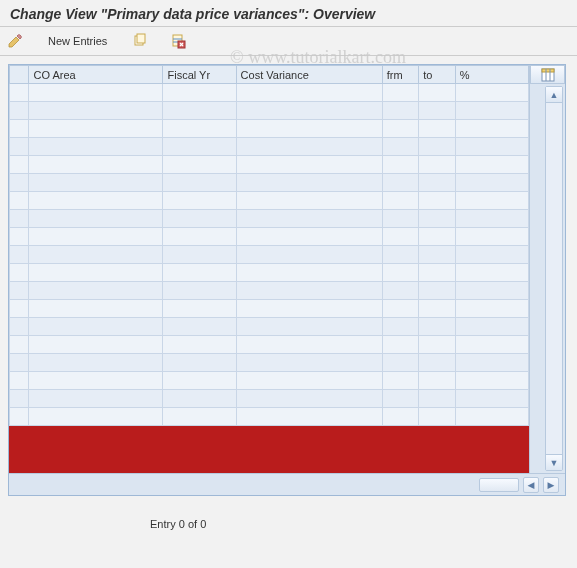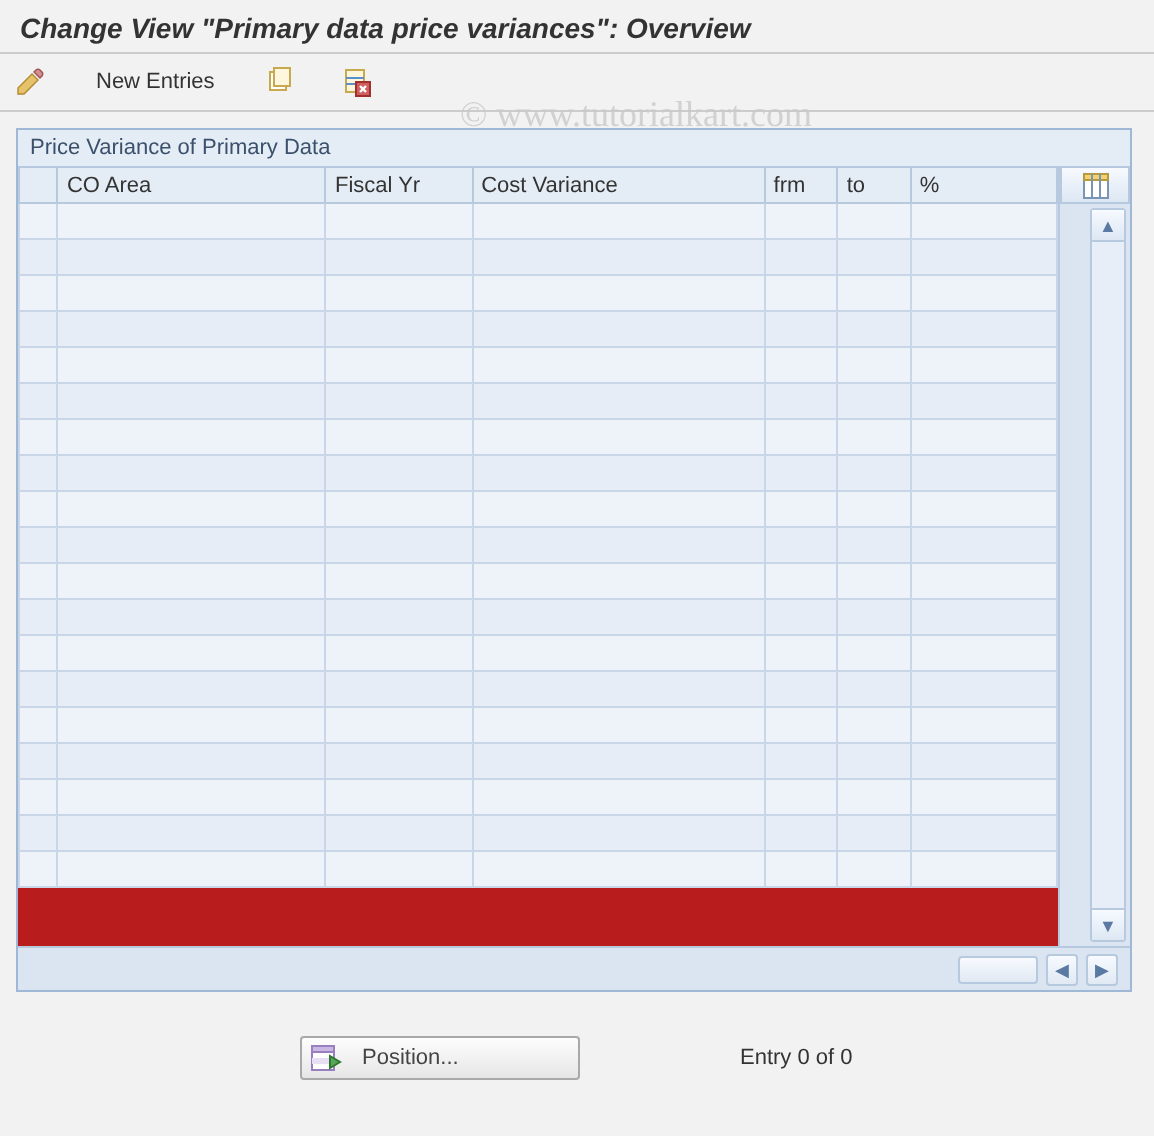--- a/index.html
+++ b/index.html
@@ -221,21 +221,20 @@
         <line x1="13" y1="10" x2="10" y2="13" stroke="#fff" stroke-width="1.2"></line>
       </svg>
   </span>
 </div>
 <hr class="hr-thin">
 
 <div class="watermark">© www.tutorialkart.com</div>
 
 <div class="content-area">
   <div class="panel">
-    <div class="panel-title">Price Variance of Primary Data</div>
     <div class="table-wrap">
       <div class="table-core">
         <table class="grid">
           <thead>
             <tr>
               <th class="rowheader-col"></th>
               <th class="col-co">CO Area</th>
               <th class="col-fy">Fiscal Yr</th>
               <th class="col-ce">Cost Variance</th>
               <th class="col-frm">frm</th>
@@ -436,25 +435,14 @@
     </div>
     <div class="panel-footer">
       <div class="hscroll-stub"></div>
       <div class="hbtn">◀</div>
       <div class="hbtn">▶</div>
     </div>
   </div>
 </div>
 
 <div class="footer-bar">
-  <button class="position-btn">
-    <span class="pbicon">
-      <svg width="16" height="14" viewBox="0 0 16 14">
-          <rect x="1" y="1" width="11" height="12" fill="#fff" stroke="#9a7fc0"></rect>
-          <rect x="1" y="1" width="11" height="3" fill="#c9b8e4" stroke="#9a7fc0"></rect>
-          <rect x="1" y="7" width="11" height="3" fill="#e8dff5"></rect>
-          <path d="M10 6 l5 3 l-5 3 z" fill="#5aa65a" stroke="#2e7a2e"></path>
-        </svg>
-    </span>
-    <span>Position...</span>
-  </button>
   <span class="entry-text">Entry 0 of 0</span>
 </div>
 
 </body></html>

